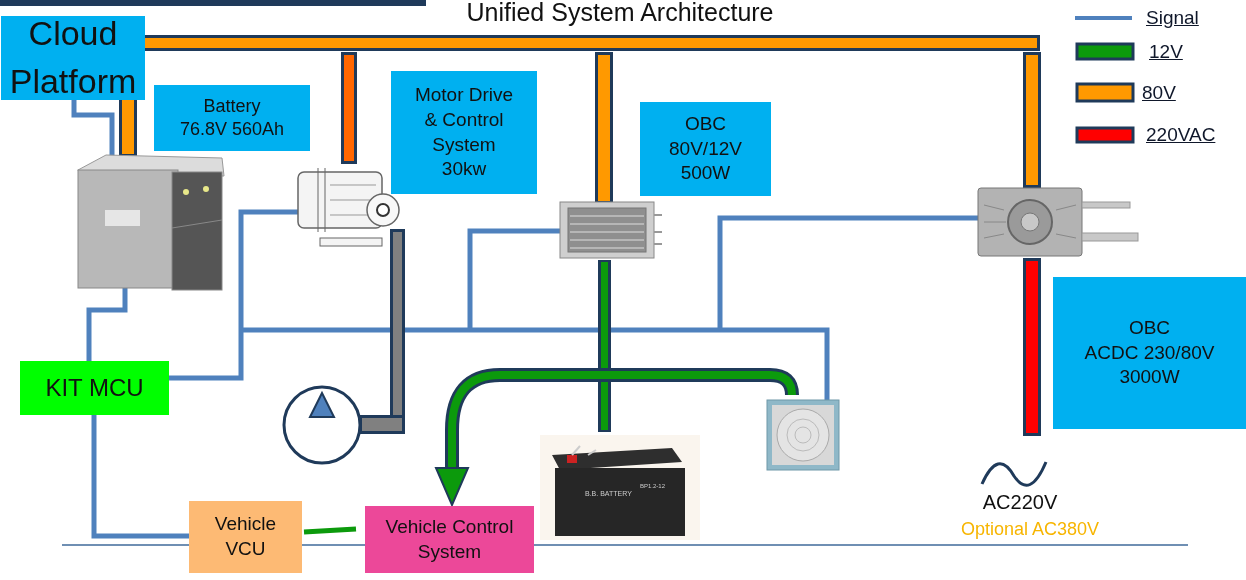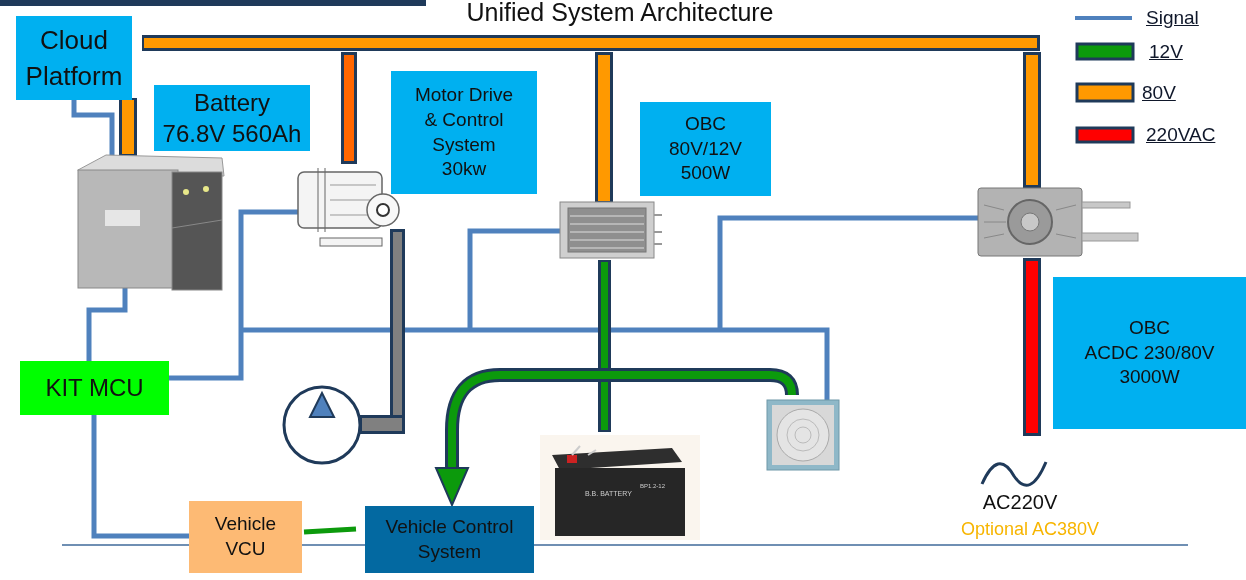--- a/index.html
+++ b/index.html
@@ -160,24 +160,24 @@
   </g>
 </svg>
 
 <div class="title">Unified System Architecture</div>
 
 <div class="legend-label" style="left:1146px; top:7px;">Signal</div>
 <div class="legend-label" style="left:1149px; top:41px;">12V</div>
 <div class="legend-label" style="left:1130px; top:82px;margin-left:12px;">80V</div>
 <div class="legend-label" style="left:1146px; top:124px;">220VAC</div>
 
-<div class="box blue" style="left:16px; top:16px; width:116px; height:84px; font-size:26px; line-height:1.4;">Cloud
+<div class="box blue" style="left:1px; top:16px; width:144px; height:84px; font-size:34px; line-height:1.4;">Cloud
 Platform</div>
 
-<div class="box blue" style="left:154px; top:85px; width:156px; height:66px; font-size:24px;">Battery
+<div class="box blue" style="left:154px; top:85px; width:156px; height:66px; font-size:18px;">Battery
 76.8V 560Ah</div>
 
 <div class="box blue" style="left:391px; top:71px; width:146px; height:123px; font-size:19px;">Motor Drive
 &amp; Control
 System
 30kw</div>
 
 <div class="box blue" style="left:640px; top:102px; width:131px; height:94px; font-size:19px;">OBC
 80V/12V
 500W</div>
@@ -186,17 +186,17 @@
   <div style="white-space:pre-line;">OBC
 ACDC 230/80V
 3000W</div>
 </div>
 
 <div class="box" style="left:20px; top:361px; width:149px; height:54px; background:#00ff00; font-size:24px;">KIT MCU</div>
 
 <div class="box" style="left:189px; top:501px; width:113px; height:72px; background:#fdba74; font-size:19px;">Vehicle
 VCU</div>
 
-<div class="box" style="left:365px; top:506px; width:169px; height:67px; background:#0369a1; font-size:19px;">Vehicle Control
+<div class="box" style="left:365px; top:506px; width:169px; height:67px; background:#ec4899; font-size:19px;">Vehicle Control
 System</div>
 
 <div class="box" style="left:960px; top:488px; width:120px; height:28px; font-size:20px;">AC220V</div>
 <div class="box gold" style="left:940px; top:516px; width:180px; height:28px; font-size:18px;">Optional AC380V</div>
 
 </body></html>

